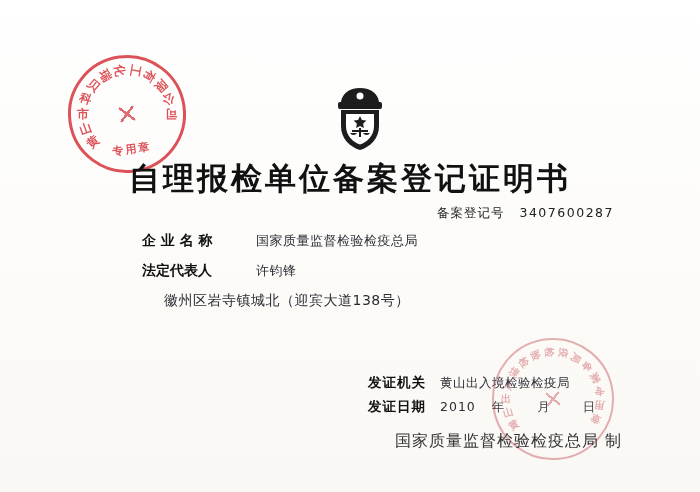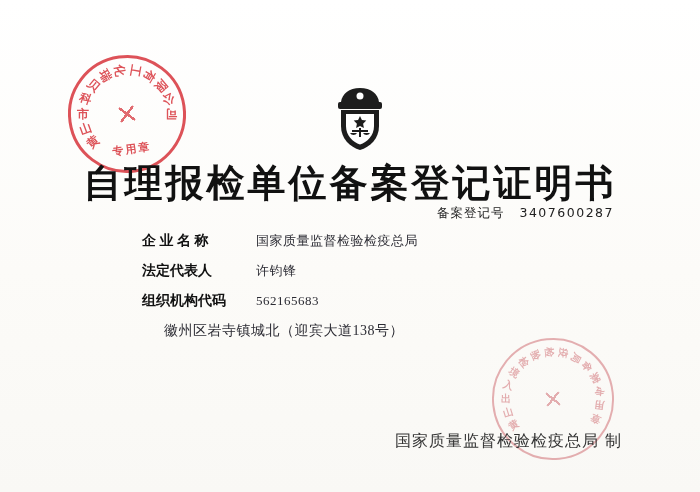--- a/index.html
+++ b/index.html
@@ -88,21 +88,21 @@
     height: 66px;
   }
 
   
   .title {
     position: absolute;
     left: 0;
     right: 0;
     top: 158px;
     text-align: center;
-    font-size: 38px;
+    font-size: 31px;
     font-weight: bold;
     letter-spacing: 3px;
     color: #111;
     font-family: "DejaVu Sans", "Liberation Sans", sans-serif;
   }
 
   
   .recordno {
     position: absolute;
     right: 86px;
@@ -119,21 +119,20 @@
     position: absolute;
     left: 142px;
     top: 232px;
     width: 470px;
   }
   .field-row {
     display: flex;
     align-items: baseline;
     height: 26px;
     margin-bottom: 4px;
-    font-family: Liberation Serif, serif;
   }
   .field-label {
     width: 108px;
     flex: 0 0 108px;
     font-size: 14px;
     font-weight: bold;
     color: #111;
     letter-spacing: 0;
     display: flex;
     justify-content: space-between;
@@ -284,24 +283,20 @@
     <div class="field-row">
       <div class="field-label">企 业 名 称</div>
       <div class="field-value">国家质量监督检验检疫总局</div>
     </div>
 
     <div class="field-row">
       <div class="field-label">法定代表人</div>
       <div class="field-value">许钧锋</div>
     </div>
 
-    <div class="field-row">
-      <div class="field-label tight">组织机构代码</div>
-      <div class="field-value">562165683</div>
-    </div>
 
     <div class="field-row">
       <div class="field-value small">徽州区岩寺镇城北（迎宾大道138号）</div>
     </div>
 
   </div>
 
   <div class="seal2">
     <div class="seal2-text" id="seal2-arc">
         <span style="font-size: 10px; transform: rotate(-118deg) translate(0px, -47px) rotate(90deg) translate(-50%, -50%);">黄</span>
@@ -315,16 +310,33 @@
         <span style="font-size: 10px; transform: rotate(18deg) translate(0px, -47px) rotate(90deg) translate(-50%, -50%);">疫</span>
         <span style="font-size: 10px; transform: rotate(35deg) translate(0px, -47px) rotate(90deg) translate(-50%, -50%);">局</span>
         <span style="font-size: 10px; transform: rotate(52deg) translate(0px, -47px) rotate(90deg) translate(-50%, -50%);">备</span>
         <span style="font-size: 10px; transform: rotate(69deg) translate(0px, -47px) rotate(90deg) translate(-50%, -50%);">案</span>
         <span style="font-size: 10px; transform: rotate(86deg) translate(0px, -47px) rotate(90deg) translate(-50%, -50%);">专</span>
         <span style="font-size: 10px; transform: rotate(103deg) translate(0px, -47px) rotate(90deg) translate(-50%, -50%);">用</span>
         <span style="font-size: 10px; transform: rotate(120deg) translate(0px, -47px) rotate(90deg) translate(-50%, -50%);">章</span>
       </div>
   </div>
 
+  <div class="issue-block">
+    <div class="issue-row">
+      <div class="issue-label">发证机关</div>
+      <div class="issue-value">黄山出入境检验检疫局</div>
+    </div>
+    <div class="issue-row">
+      <div class="issue-label">发证日期</div>
+      <div class="date-value">
+        <span>2010</span>
+        <span class="unit">年</span>
+        <span></span>
+        <span class="unit">月</span>
+        <span></span>
+        <span class="unit">日</span>
+      </div>
+    </div>
+  </div>
 
   <div class="footer">国家质量监督检验检疫总局 制</div>
 
 </div>
 
 </body></html>

